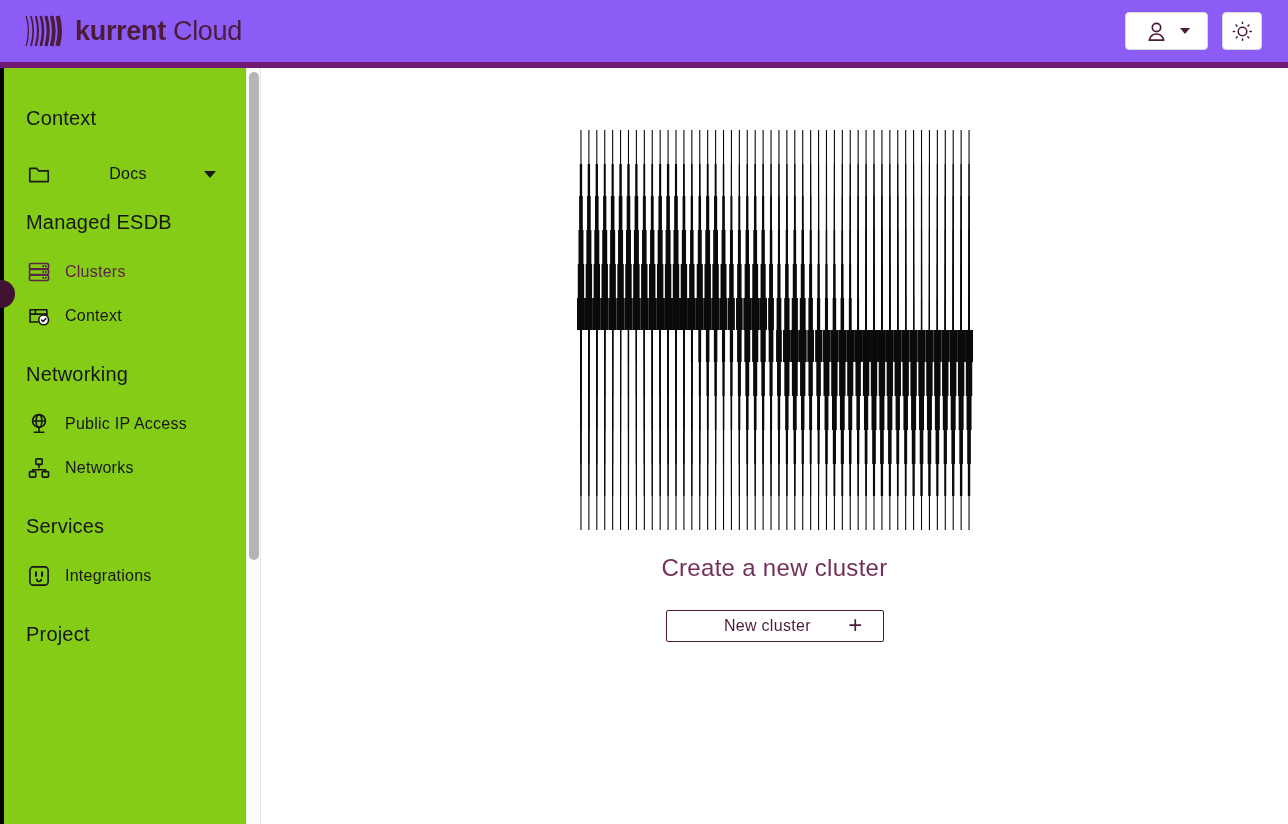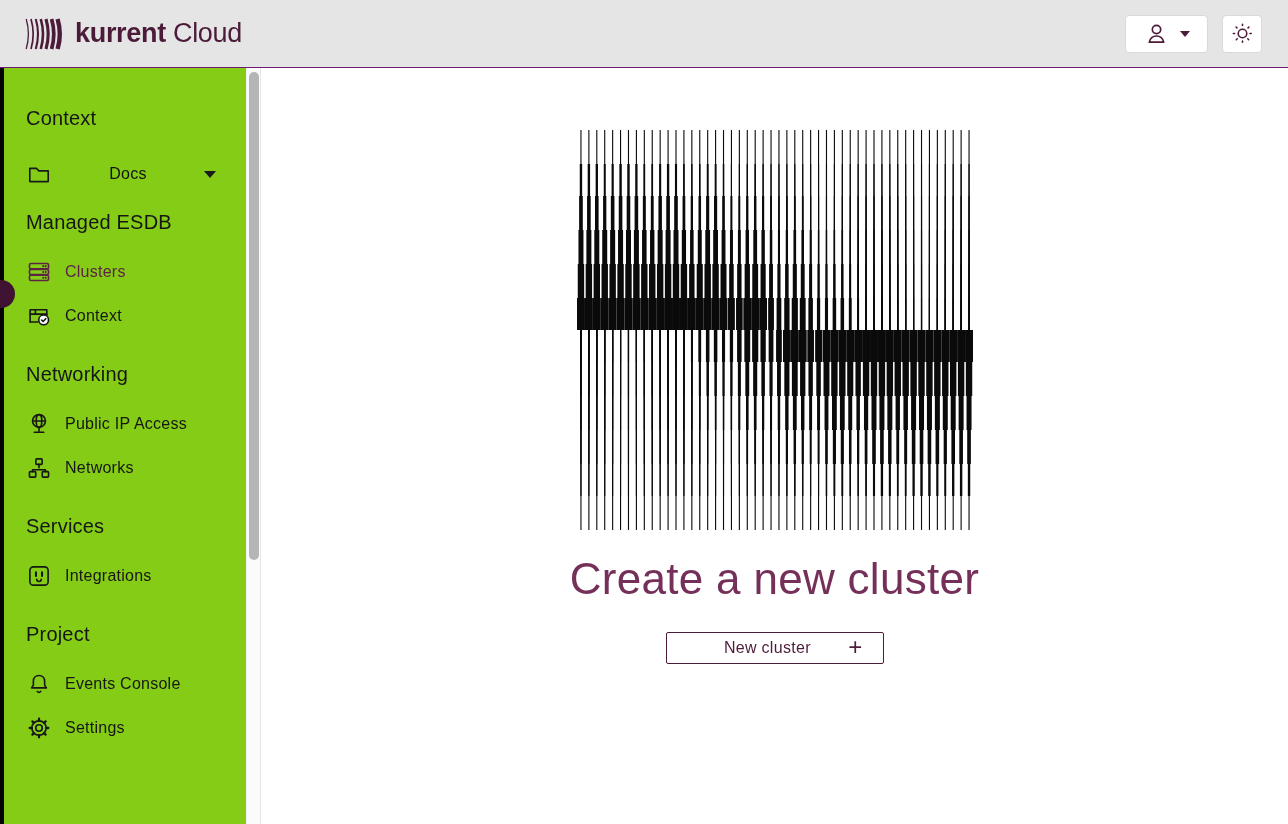--- a/index.html
+++ b/index.html
@@ -6,21 +6,21 @@
   html,body { margin:0; padding:0; }
   body {
     width:1288px; height:824px; overflow:hidden;
     background:#ffffff; color:#1a1a1a;
     font-family:"Liberation Sans", sans-serif;
     -webkit-font-smoothing:antialiased;
   }
   
   .header {
     height:68px; display:flex; align-items:center; justify-content:space-between;
-    padding:0 26px 0 24px; border-bottom:1px solid #701a75; background:#e5e5e5;
+    padding:0 26px 0 24px; border-bottom:6px solid #701a75; background:#8b5cf6;
   }
   .logo { display:flex; align-items:center; gap:9px; cursor:pointer; }
   .logo-text { font-size:27px; letter-spacing:-0.3px; color:#4b1b39; }
   .logo-text b { font-weight:700; }
   .logo-text .cloud { font-weight:400; margin-left:7px; }
   .hdr-right { display:flex; align-items:center; gap:14px; }
   .hdr-btn {
     height:38px; display:flex; align-items:center; gap:10px;
     border:1px solid #d7d9dc; border-radius:4px; background:#fff;
     color:#4b1b39; font-size:15.5px; font-weight:500; letter-spacing:0.2px;
@@ -58,21 +58,21 @@
   }
   .sb-thumb { position:absolute; top:4px; left:1.5px; width:10px; height:488px; background:#b3b5b7; border-radius:6px; }
   
   .main { flex:1; padding-top:34px; overflow:hidden; }
   .breadcrumb { margin-left:32px; font-size:14.5px; letter-spacing:0.2px; color:#262626; }
   .breadcrumb a { color:#262626; text-decoration:none; cursor:pointer; }
   .bc-sep { margin:0 7px; color:#262626; }
   .bc-current { color:#6f2c55; font-weight:500; }
   .empty-state { display:flex; flex-direction:column; align-items:center; margin-top:28px; }
   .illustration { width:396px; height:400px; display:block; }
-  .empty-title { margin-top:24px; font-size:44px; font-weight:400; letter-spacing:0.3px; color:#743059; }
+  .empty-title { margin-top:24px; font-size:24px; font-weight:400; letter-spacing:0.3px; color:#743059; }
   .empty-sub { margin-top:24px; font-size:15.5px; letter-spacing:0.2px; color:#2e2e2e; }
   .new-cluster-btn {
     margin-top:28px; width:218px; height:32px;
     border:1.5px solid #4e1c3b; border-radius:2px; background:#fff;
     color:#4e1c3b; font-size:16px; letter-spacing:0.3px; font-weight:500;
     display:flex; align-items:center; padding:0 20px; cursor:pointer;
   }
   .new-cluster-btn .lbl { flex:1; text-align:center; }
   .new-cluster-btn .plus { font-size:24px; font-weight:400; line-height:1; margin-top:-2px; }
   svg.icon { stroke:currentColor; fill:none; stroke-width:1.5; stroke-linecap:round; stroke-linejoin:round; }
@@ -177,37 +177,20 @@
         <svg class="icon" width="26" height="26" viewBox="0 0 24 24" stroke-width="1.5">
           <rect x="3.6" y="3.6" width="16.8" height="16.8" rx="3.2"></rect>
           <path d="M9.2 8.6 v3.4 M14.8 8.6 v3.4" stroke-width="1.9"></path>
           <path d="M9.9 15.1 c0 1.2 .9 2 2.1 2 s2.1 -.8 2.1 -2"></path>
         </svg>
         <span>Integrations</span>
       </div>
     </div>
 
     <div class="sb-heading">Project</div>
-    <div class="sb-items">
-      <div class="sb-item">
-        <svg class="icon" width="26" height="26" viewBox="0 0 24 24" stroke-width="1.5">
-          <path d="M12 4.2 c-3.1 0 -5.2 2.3 -5.2 5.2 v3.6 L5.2 15.6 h13.6 L17.2 13 V9.4 c0 -2.9 -2.1 -5.2 -5.2 -5.2 z"></path>
-          <path d="M10.4 18.8 c.4 .6 .95 .95 1.6 .95 s1.2 -.35 1.6 -.95"></path>
-        </svg>
-        <span>Events Console</span>
-      </div>
-      <div class="sb-item">
-        <svg class="icon" width="26" height="26" viewBox="0 0 24 24" stroke-width="1.5">
-          <circle cx="12" cy="12" r="3"></circle>
-          <circle cx="12" cy="12" r="6.6"></circle>
-          <path d="M12 3.4v2 M12 18.6v2 M3.4 12h2 M18.6 12h2 M5.9 5.9l1.4 1.4 M16.7 16.7l1.4 1.4 M18.1 5.9l-1.4 1.4 M7.3 16.7l-1.4 1.4" stroke-width="2.1"></path>
-        </svg>
-        <span>Settings</span>
-      </div>
-    </div>
   </aside>
 
   <div class="sb-scrollbar">
     <div class="sb-thumb"></div>
   </div>
 
   <main class="main">
 
     <div class="empty-state">
       <svg class="illustration" xmlns="http://www.w3.org/2000/svg" viewBox="0 0 396 400" width="396" height="400">

